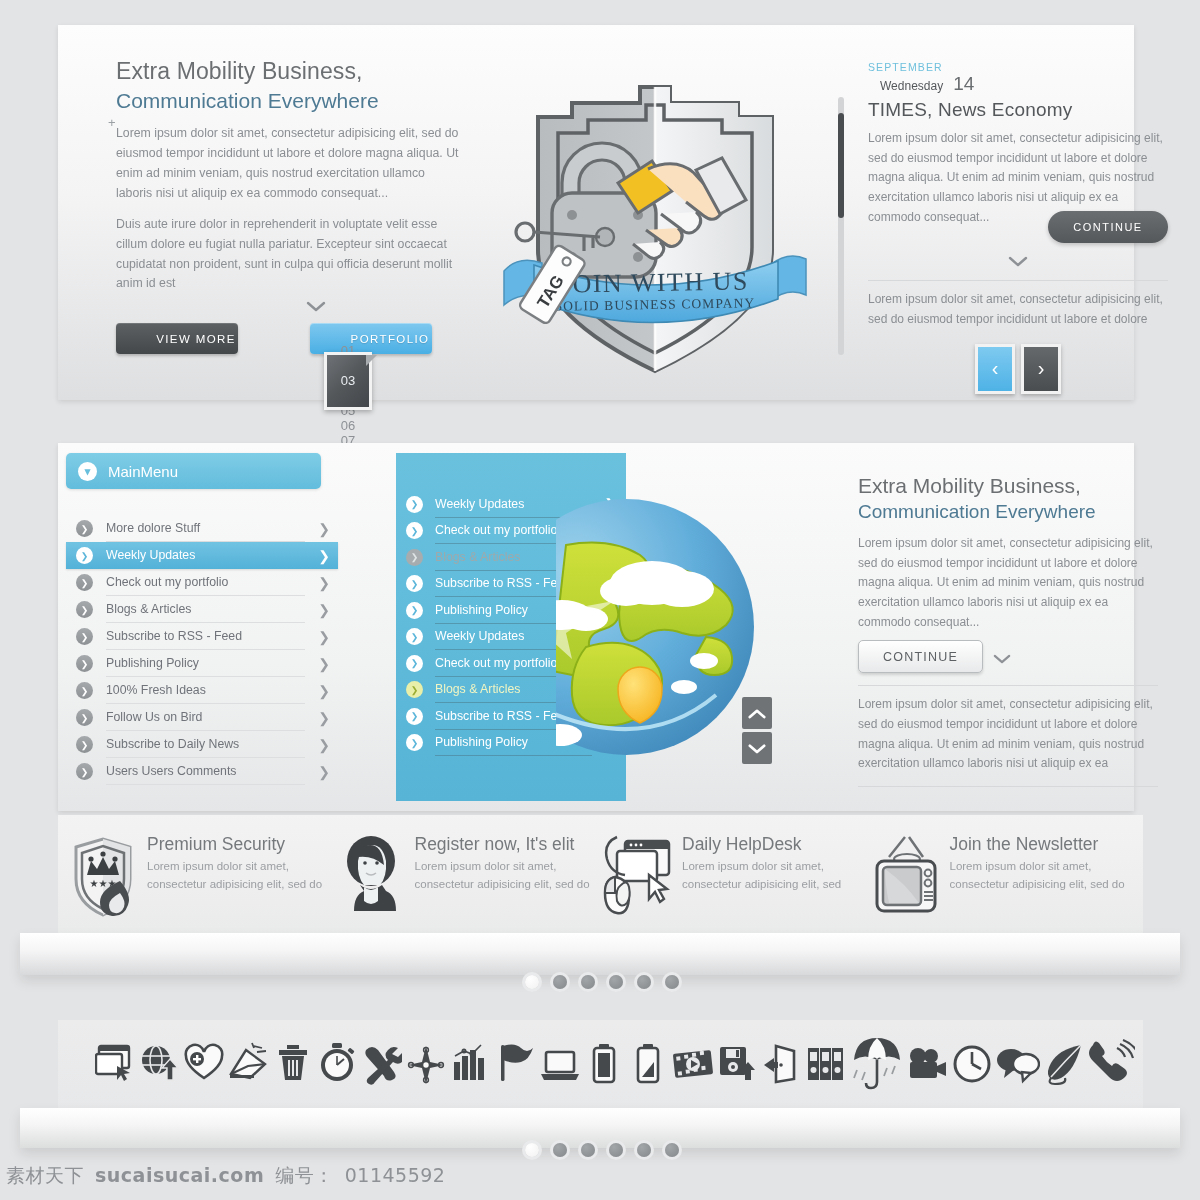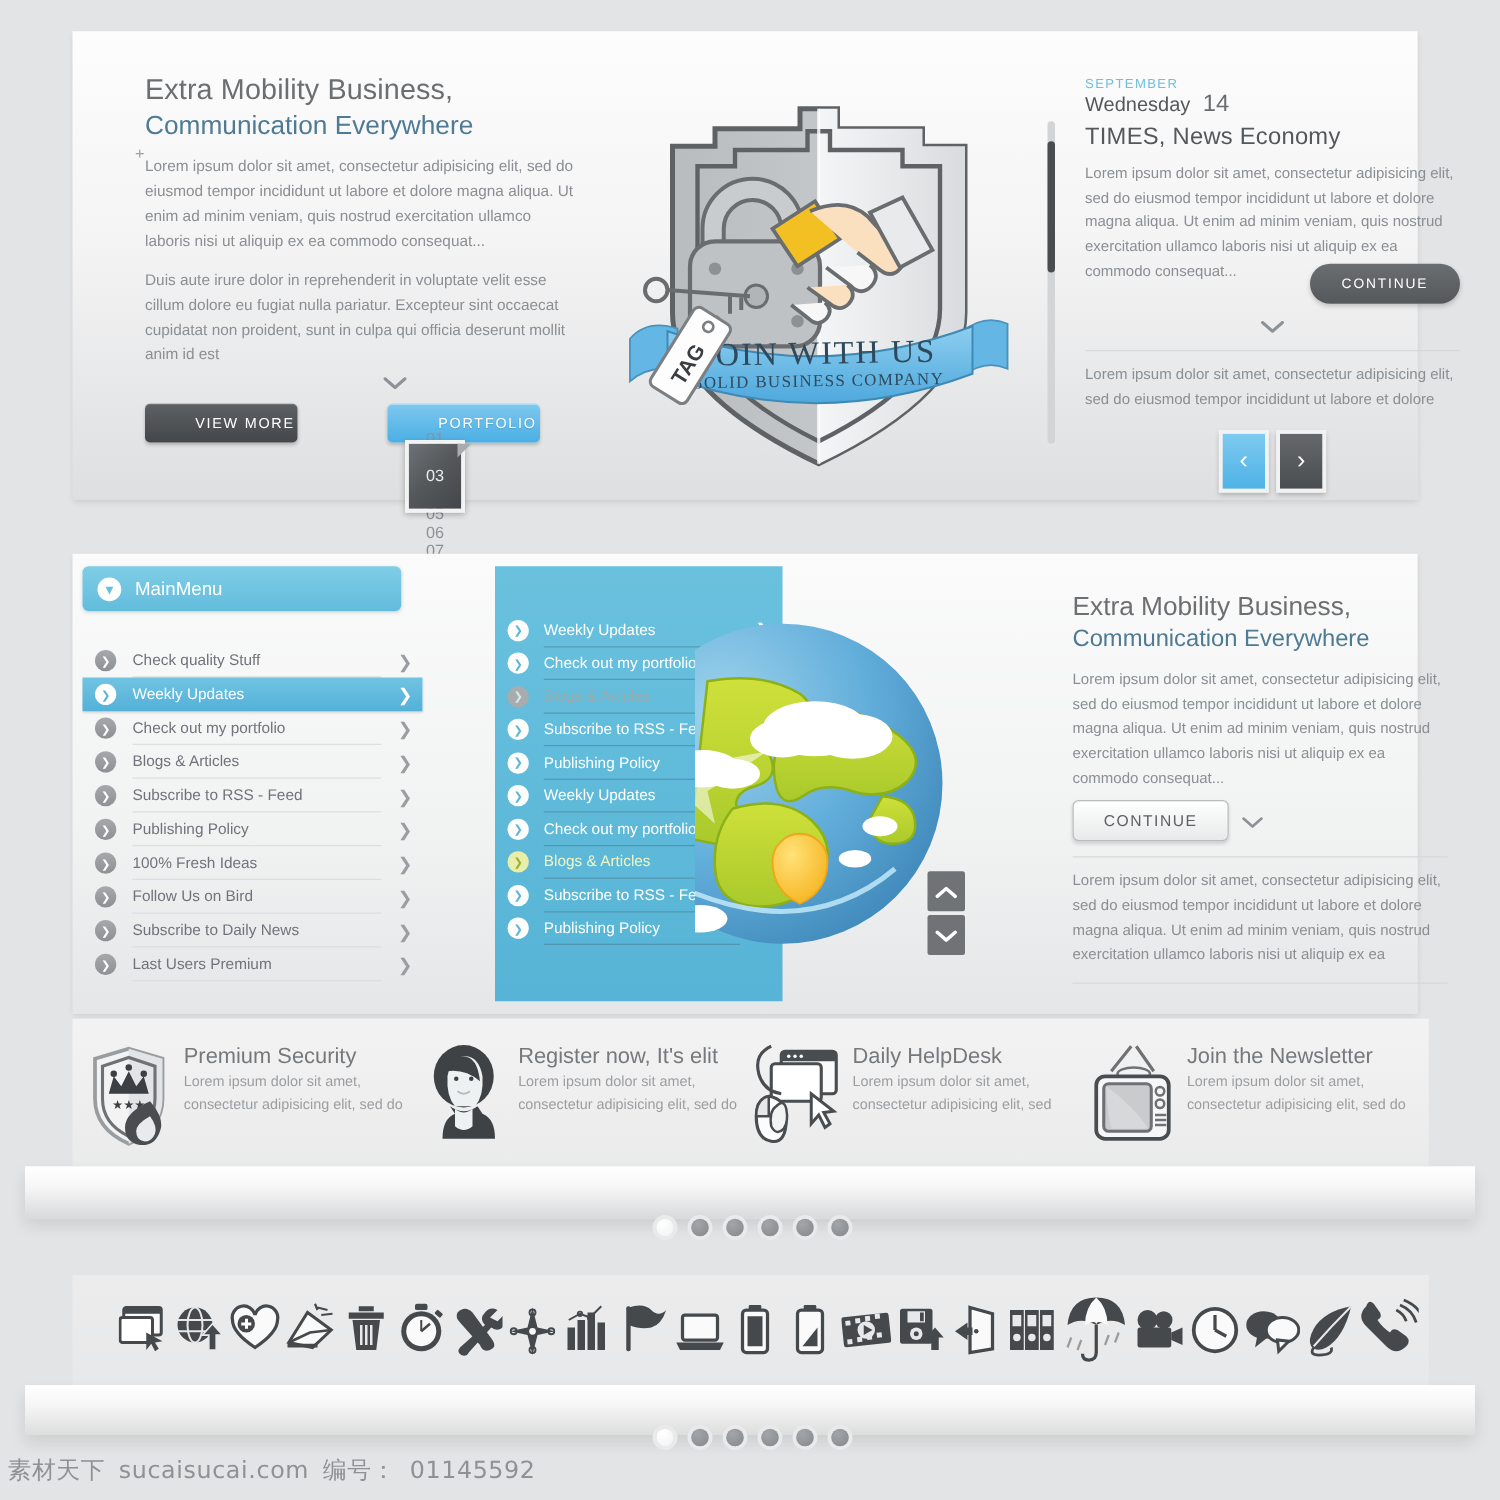--- a/index.html
+++ b/index.html
@@ -91,21 +91,21 @@
   
   .shield-wrap {
     position: absolute; left: 442px; top: 50px;
     width: 310px; height: 310px;
   }
 
   
   .hero-right { position: absolute; left: 810px; top: 36px; width: 300px; }
   .kicker { font-size: 10.5px; color: #6fc0dd; letter-spacing: 1.1px; }
   .dayline { display: flex; align-items: baseline; gap: 10px; }
-  .dayname { font-size: 16px; color: #55585b; }
+  .dayname { font-size: 12px; color: #55585b; margin-left: 12px; }
   .daynum { font-size: 19px; color: #6a6d70; }
   .news-title { font-size: 19px; color: #55585b; margin-top: 4px; letter-spacing: .2px; }
   .r-para { font-size: 12px; color: #8b8f93; line-height: 1.64; margin-top: 8px; }
   .pill-btn {
     width: 120px; height: 32px; border-radius: 16px;
     background: linear-gradient(180deg, #6b6e71 0%, #55585b 100%);
     color: #fff; font-size: 11px; letter-spacing: 1.5px;
     display: flex; align-items: center; justify-content: center;
     margin: -16px 0 0 auto; box-shadow: 0 2px 4px rgba(0,0,0,.2);
     cursor: pointer;
@@ -287,21 +287,21 @@
   }
   .sicon { width: 40px; height: 44px; flex: 0 0 auto; cursor: pointer; }
 
   
   .watermark {
     position: absolute; left: 6px; top: 1163px;
     font-size: 19px; color: #8e9195; letter-spacing: .5px;
     font-family: "DejaVu Sans", sans-serif;
     display: flex; align-items: baseline; gap: 11px;
   }
-  .wm-site { font-weight: normal; font-family: "DejaVu Sans", sans-serif; }
+  .wm-site { font-weight: bold; font-family: "DejaVu Sans", sans-serif; }
 </style>
 </head>
 <body>
 
 <div class="page">
 
   <div class="hero">
 
     <div class="hero-left">
       <div class="h-title1">Extra Mobility Business,</div>
@@ -423,21 +423,21 @@
   <div class="menu-panel">
 
     <div class="mainmenu-hdr">
       <span class="circ-icon">▾</span>
       <span>MainMenu</span>
     </div>
 
     <div class="menu-list">
       <div class="menu-item">
         <span class="bullet">❯</span>
-        <span class="lbl">Check quality Stuff</span>
+        <span class="lbl">More dolore Stuff</span>
         <span class="chev">❯</span>
       </div>
       <div class="menu-item active">
         <span class="bullet">❯</span>
         <span class="lbl">Weekly Updates</span>
         <span class="chev">❯</span>
       </div>
       <div class="menu-item">
         <span class="bullet">❯</span>
         <span class="lbl">Check out my portfolio</span>
@@ -468,21 +468,21 @@
         <span class="lbl">Follow Us on Bird</span>
         <span class="chev">❯</span>
       </div>
       <div class="menu-item">
         <span class="bullet">❯</span>
         <span class="lbl">Subscribe to Daily News</span>
         <span class="chev">❯</span>
       </div>
       <div class="menu-item">
         <span class="bullet">❯</span>
-        <span class="lbl">Last Users Premium</span>
+        <span class="lbl">Users Users Comments</span>
         <span class="chev">❯</span>
       </div>
     </div>
 
     <div class="submenu">
       <div class="sub-list">
         <div class="sub-item">
           <span class="bullet">❯</span>
           <span class="lbl">Weekly Updates</span>
           <span class="chev">❯</span>

